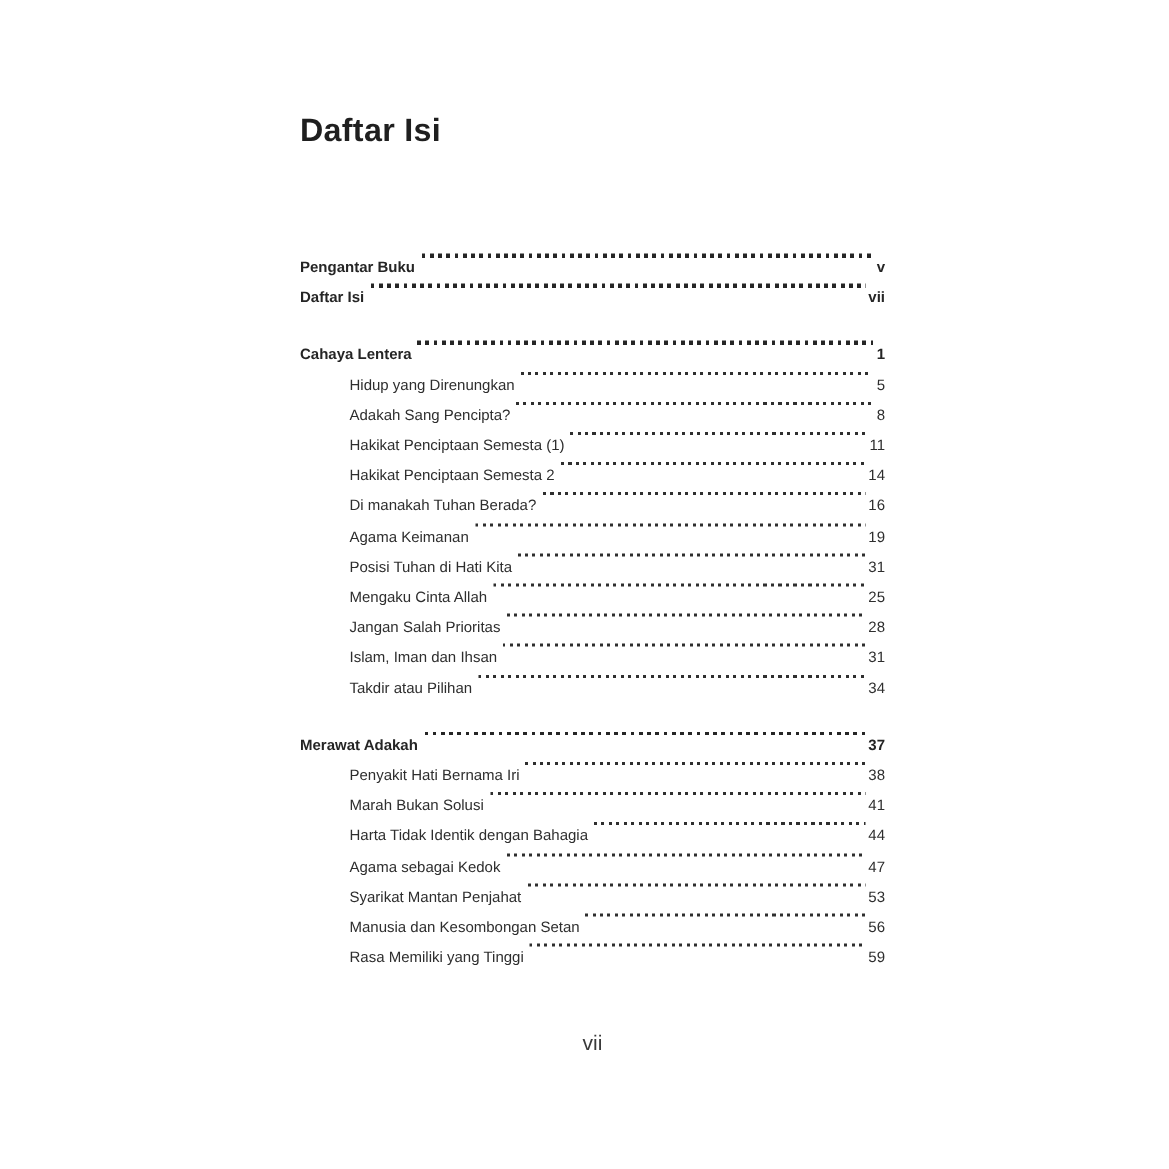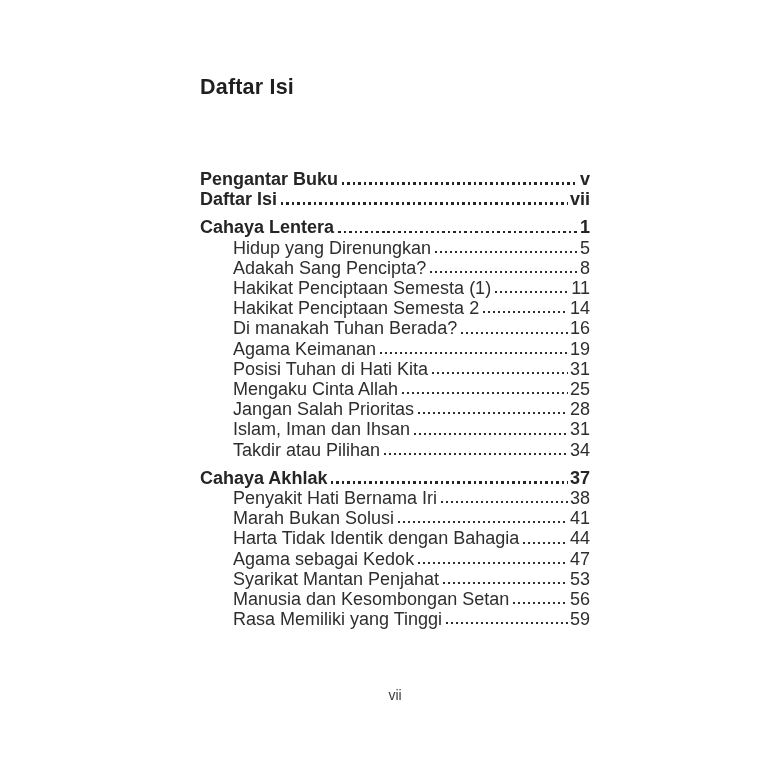--- a/index.html
+++ b/index.html
@@ -26,31 +26,30 @@
     letter-spacing: 0.2px;
   }
   .toc {
     position: absolute;
     left: 200px;
     top: 169px;
     width: 390px;
   }
   .toc-row {
     display: flex;
-    align-items: flex-end;
-    font-size: 18px;
+    font-size: 10px;
     line-height: 20.2px;
     color: #2e2e2e;
   }
   .toc-row.bold {
     font-weight: 700;
     color: #252525;
   }
   .toc-row.gap {
-    margin-top: 8px;
+    margin-top: 18px;
   }
   .toc-row.indent {
     padding-left: 33px;
   }
   .toc-label {
     white-space: nowrap;
   }
   .toc-label em {
     font-style: italic;
   }
@@ -149,21 +148,21 @@
         <span class="toc-label"><span>Islam, Iman dan Ihsan</span></span>
         <span class="toc-leader"></span>
         <span class="toc-page">31</span>
       </div>
       <div class="toc-row indent">
         <span class="toc-label"><span>Takdir atau Pilihan</span></span>
         <span class="toc-leader"></span>
         <span class="toc-page">34</span>
       </div>
       <div class="toc-row bold gap">
-        <span class="toc-label"><span>Cahaya Akhlak</span></span>
+        <span class="toc-label"><span>Merawat Adakah</span></span>
         <span class="toc-leader"></span>
         <span class="toc-page">37</span>
       </div>
       <div class="toc-row indent">
         <span class="toc-label"><span>Penyakit Hati Bernama Iri</span></span>
         <span class="toc-leader"></span>
         <span class="toc-page">38</span>
       </div>
       <div class="toc-row indent">
         <span class="toc-label"><span>Marah Bukan Solusi</span></span>

